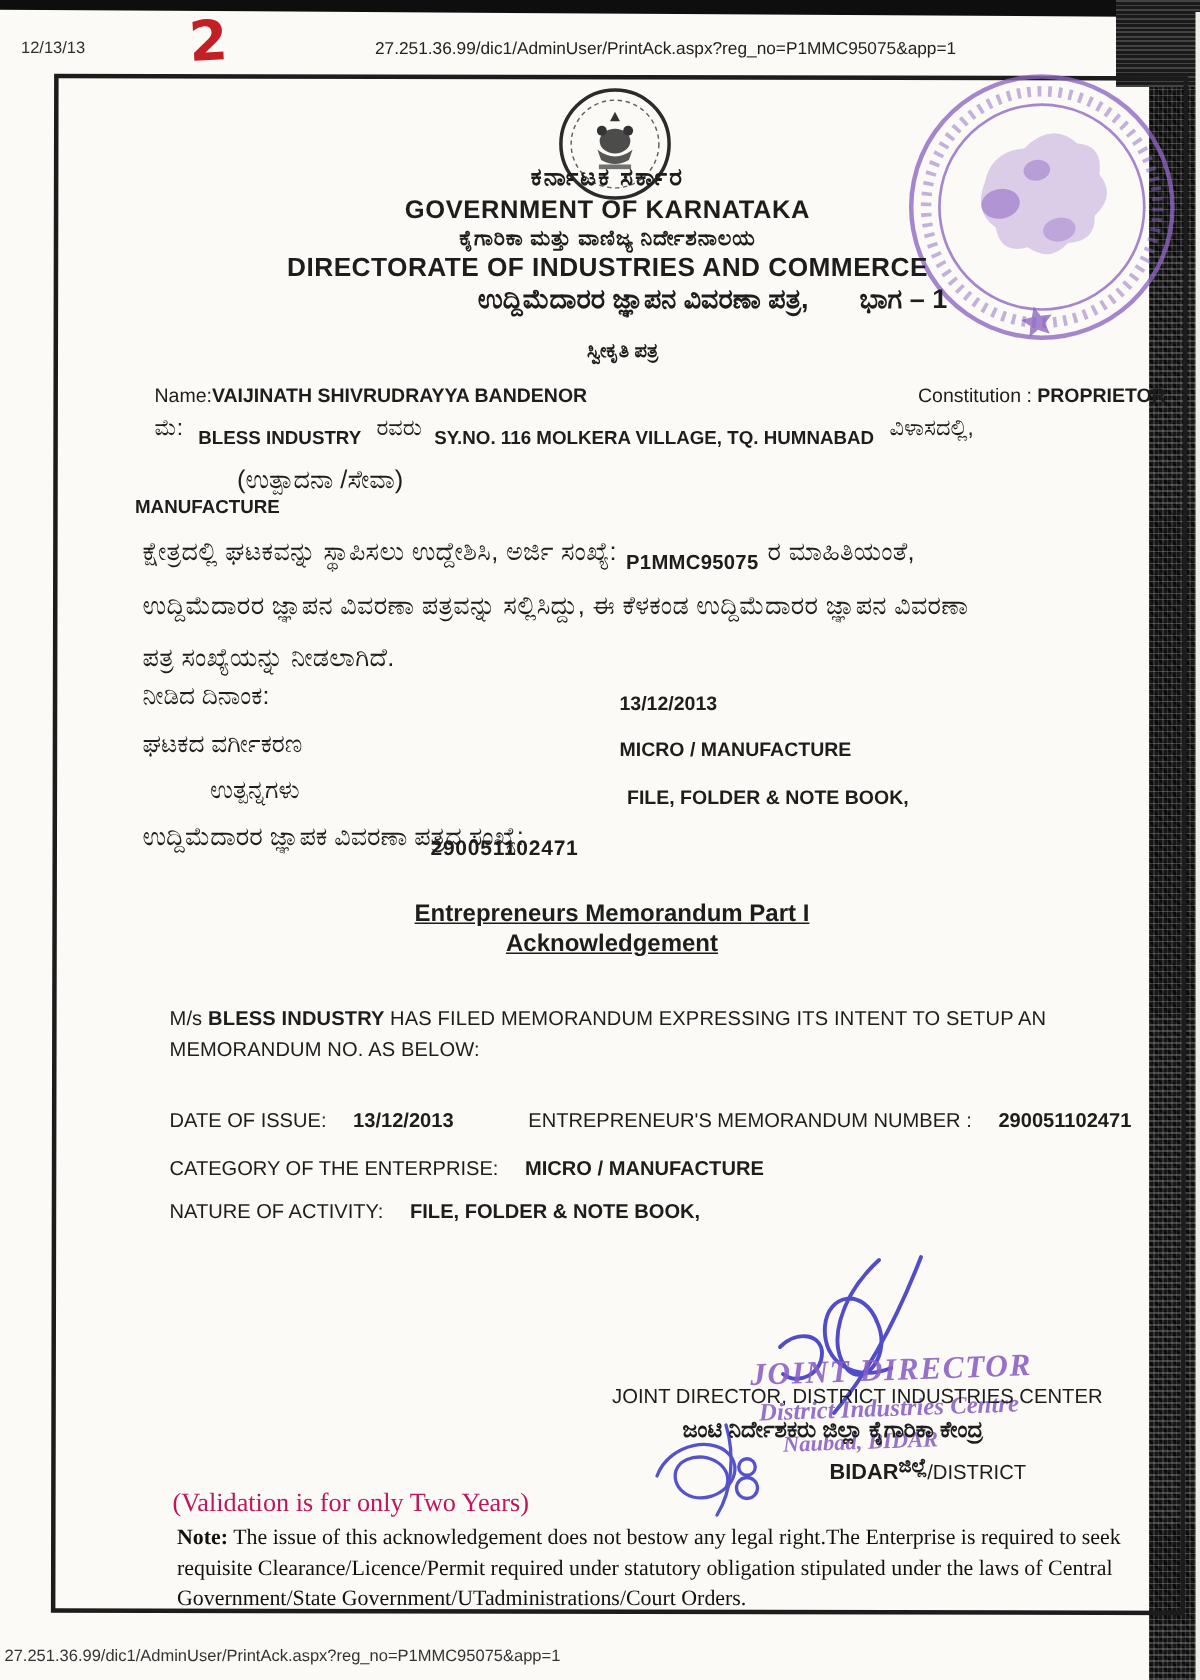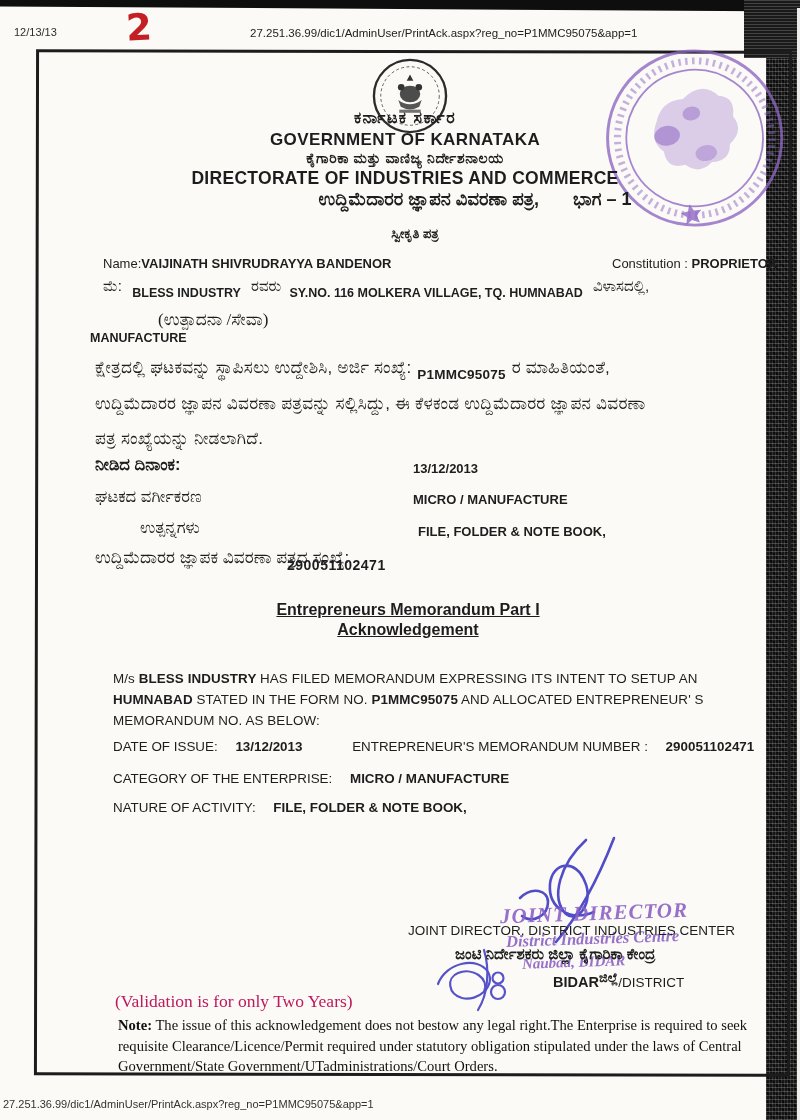--- a/index.html
+++ b/index.html
@@ -34,21 +34,21 @@
   .kn-dir{left:0;top:150px;width:810px;font-size:14px;font-weight:bold;letter-spacing:.6px;}
   .en-dir{left:0;top:168px;width:810px;font-size:17.5px;font-weight:bold;letter-spacing:.3px;}
   .kn-memo{left:255px;top:189px;width:440px;font-size:18px;font-weight:bold;display:flex;justify-content:center;gap:34px;}
   .kn-ack{left:0;top:226px;width:830px;font-size:13px;font-weight:bold;}
 
   .name-row{left:103px;top:256px;font-size:13px;}
   .const-row{left:612px;top:256px;font-size:13px;white-space:nowrap;}
   .firm-row{left:103px;top:277px;font-size:15px;white-space:nowrap;}
   .firm-row .eng{font-size:12.5px;font-weight:bold;position:relative;top:6px;}
   .firm-row .kn-end{margin-left:6px;}
-  .prod-serv{left:158px;top:310px;font-size:17px;font-family:Liberation Serif, serif;}
+  .prod-serv{left:158px;top:310px;font-size:17px;}
   .manufacture{left:90px;top:331px;font-size:12.5px;font-weight:bold;}
 
   .knp{font-size:17px;letter-spacing:.2px;}
   .knp1{left:95px;top:358px;}
   .knp2{left:95px;top:394px;}
   .knp3{left:95px;top:429px;}
   .knp .appno{font-size:13.5px;font-weight:bold;position:relative;top:6px;margin:0 6px;}
 
   .f-label{left:95px;font-size:16.5px;}
   .f-value{left:413px;font-size:13px;font-weight:bold;}
@@ -149,35 +149,34 @@
 </div>
 <div class="abs prod-serv">(ಉತ್ಪಾದನಾ /ಸೇವಾ)</div>
 <div class="abs manufacture">MANUFACTURE</div>
 
 <div class="abs knp knp1">
   <span>ಕ್ಷೇತ್ರದಲ್ಲಿ ಘಟಕವನ್ನು ಸ್ಥಾಪಿಸಲು ಉದ್ದೇಶಿಸಿ, ಅರ್ಜಿ ಸಂಖ್ಯೆ:</span><span class="appno">P1MMC95075</span><span>ರ ಮಾಹಿತಿಯಂತೆ,</span>
 </div>
 <div class="abs knp knp2">ಉದ್ದಿಮೆದಾರರ ಜ್ಞಾಪನ ವಿವರಣಾ ಪತ್ರವನ್ನು ಸಲ್ಲಿಸಿದ್ದು, ಈ ಕೆಳಕಂಡ ಉದ್ದಿಮೆದಾರರ ಜ್ಞಾಪನ ವಿವರಣಾ</div>
 <div class="abs knp knp3">ಪತ್ರ ಸಂಖ್ಯೆಯನ್ನು ನೀಡಲಾಗಿದೆ.</div>
 
-<div class="abs f-label" style="top:455px;font-weight:bold;">ನೀಡಿದ ದಿನಾಂಕ:</div>
+<div class="abs f-label" style="top:455px;">ನೀಡಿದ ದಿನಾಂಕ:</div>
 <div class="abs f-value" style="top:461px;">13/12/2013</div>
 <div class="abs f-label" style="top:487px;">ಘಟಕದ ವರ್ಗೀಕರಣ</div>
 <div class="abs f-value" style="top:492px;">MICRO  /  MANUFACTURE</div>
 <div class="abs f-label" style="top:518px;margin-left:45px;">ಉತ್ಪನ್ನಗಳು</div>
 <div class="abs f-value" style="top:524px;left:418px;">FILE, FOLDER &amp; NOTE BOOK,</div>
 <div class="abs emno-label">ಉದ್ದಿಮೆದಾರರ ಜ್ಞಾಪಕ ವಿವರಣಾ ಪತ್ರದ ಸಂಖ್ಯೆ:</div>
 <div class="abs emno-value">290051102471</div>
 
 <div class="abs ctr h1a"><span>Entrepreneurs Memorandum Part I </span></div>
 <div class="abs ctr h1b"><span>Acknowledgement</span></div>
 
 <div class="abs para">
   <div><span>M/s  </span><span class="b">BLESS INDUSTRY </span><span> HAS FILED MEMORANDUM EXPRESSING ITS INTENT TO SETUP  AN</span></div>
-  <div><span class="b">HUMNABAD </span><span> STATED IN THE FORM NO.  </span><span class="b">P1MMC95075</span><span> AND ALLOCATED ENTREPRENEUR' S</span></div>
   <div><span>MEMORANDUM NO. AS BELOW:</span></div>
 </div>
 
 <div class="abs doi-row">
   <span>DATE OF ISSUE:</span>
   <span class="b gapL">13/12/2013</span>
   <span class="gapXL">ENTREPRENEUR'S MEMORANDUM NUMBER :</span>
   <span class="b gapL">290051102471</span>
 </div>
 <div class="abs cat-row">

